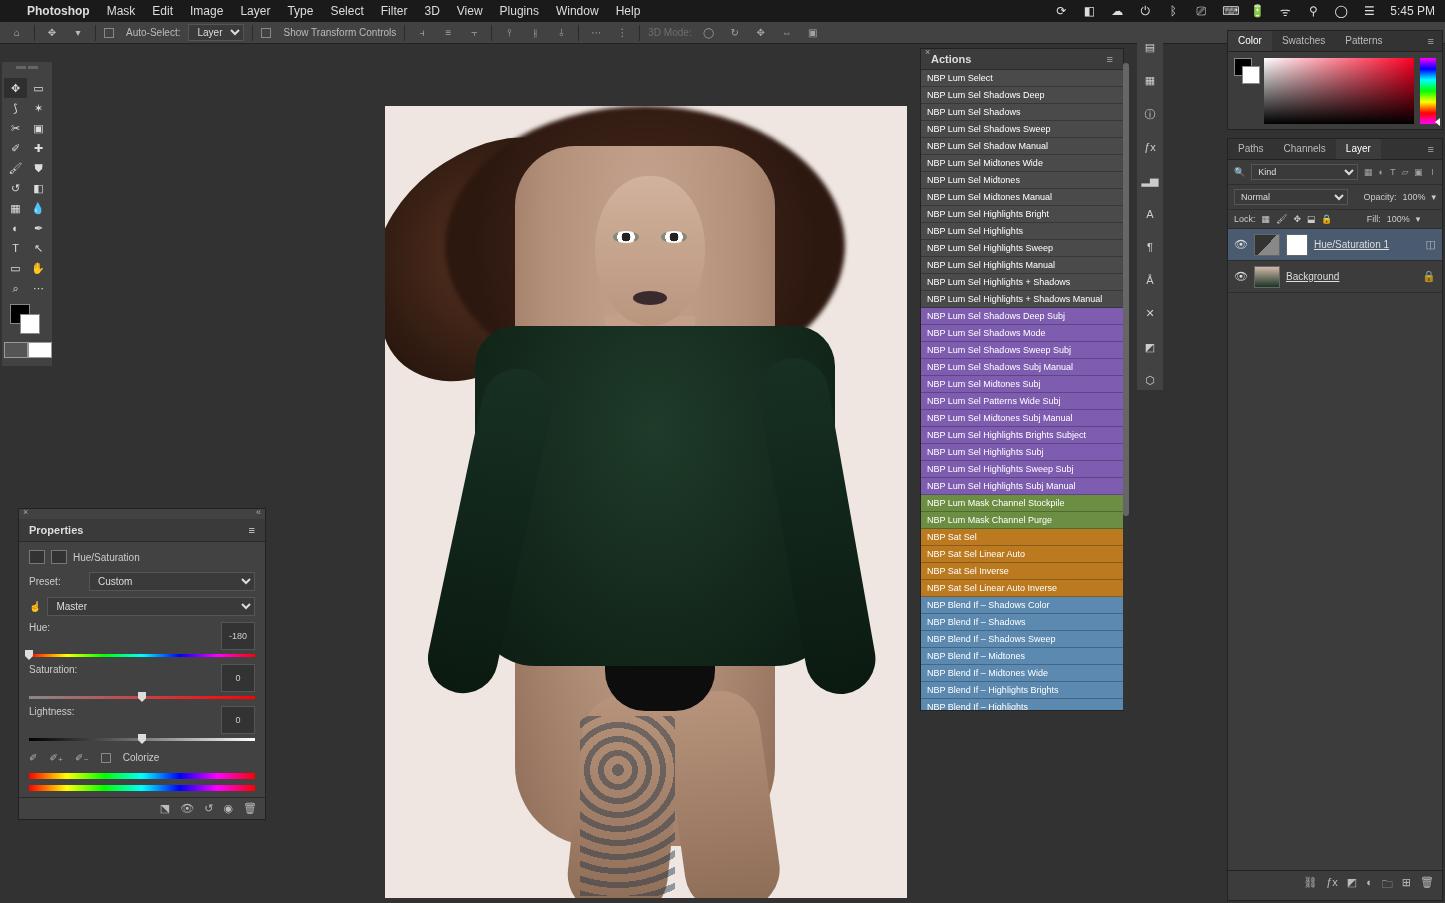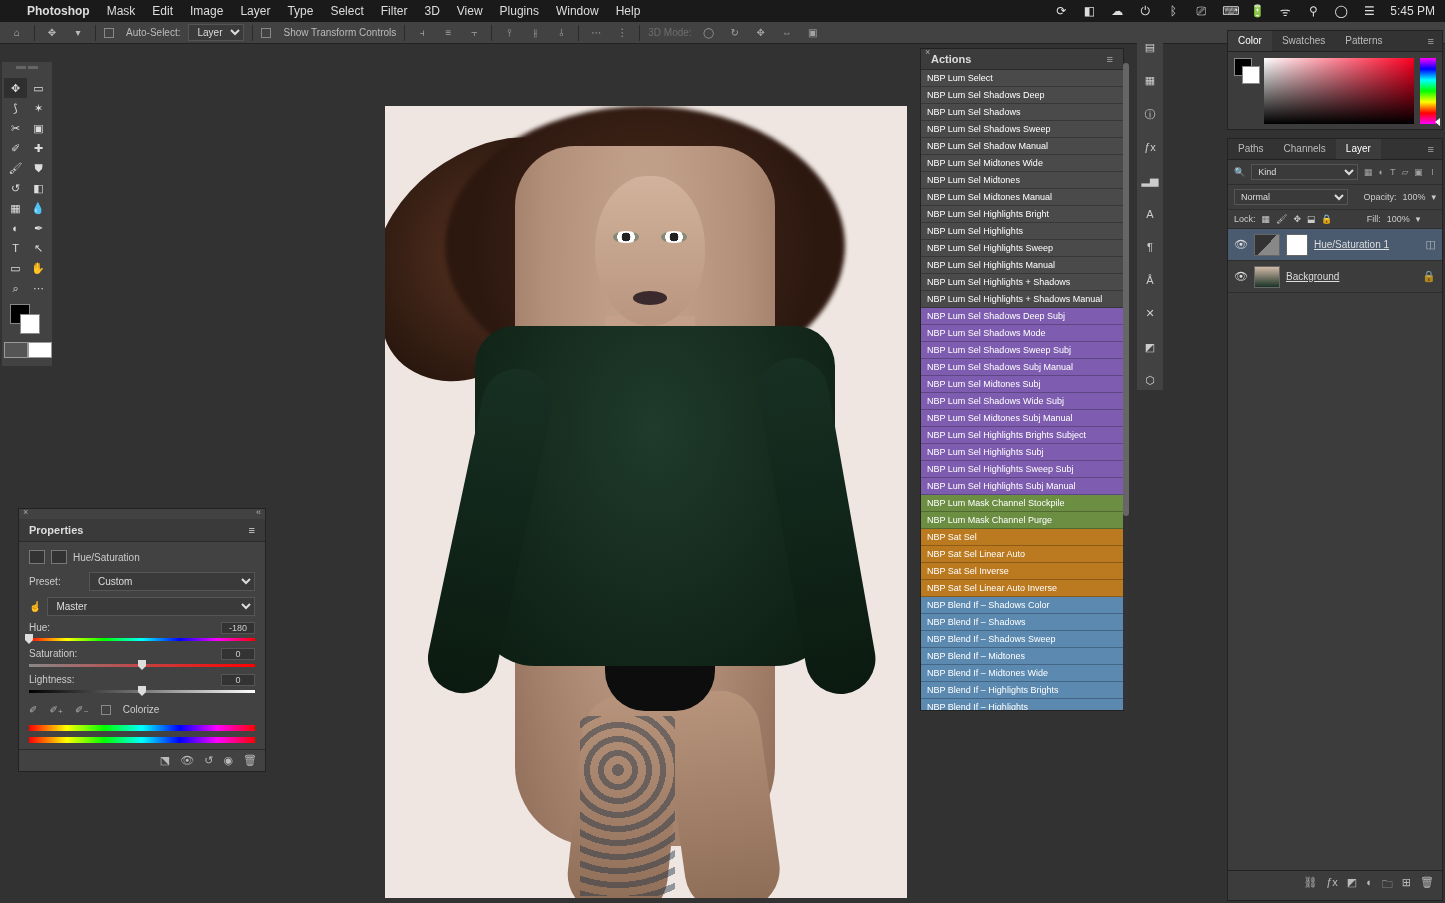--- a/index.html
+++ b/index.html
@@ -117,21 +117,21 @@
 .props-panel .collapse{ position:absolute; right:4px; top:-2px; font-size:9px; color:#aaa;}
 .props-panel .hdr { padding: 5px 10px; font-size: 11px; font-weight: 600; background: #3a3a3a; border-bottom: 1px solid #2b2b2b; display:flex; justify-content:space-between;}
 .props-body { padding: 8px 10px 6px; font-size: 10px; color: #ccc; }
 .props-body .title-row { display:flex; align-items:center; gap:6px; margin-bottom:8px;}
 .props-body .title-row .mini{ width:16px;height:14px;border:1px solid #777; background:#333; display:inline-block;}
 .props-row { display: flex; align-items: center; gap: 6px; margin-bottom: 6px; }
 .props-row .lab { width: 54px; }
 .props-row select { flex: 1; background: #3a3a3a; border: 1px solid #555; color: #ddd; font-size: 10px; padding: 2px 4px; }
 .slider-row { margin-bottom: 6px; }
 .slider-row .top { display: flex; justify-content: space-between; margin-bottom: 2px; }
-.slider-row .val { background: #333; border: 1px solid #555; padding: 0 4px; width: 34px; text-align: center; font-size:9px;}
+.slider-row .val { background: #333; border: 1px solid #555; padding: 8px 4px; width: 34px; text-align: center; font-size:9px;}
 .slider-track { height: 6px; position: relative; }
 .slider-track .bar { position: absolute; top: 2px; height: 3px; left: 0; right: 0; }
 .slider-track .knob { position: absolute; top: -2px; width: 8px; height: 10px; background: #ddd; transform: translateX(-4px); clip-path: polygon(0 0,100% 0,100% 60%,50% 100%,0 60%); }
 .hue-bar { background: linear-gradient(to right,#f00,#ff0,#0f0,#0ff,#00f,#f0f,#f00); }
 .sat-bar { background: linear-gradient(to right,#888,#f00); }
 .lig-bar { background: linear-gradient(to right,#000,#777,#fff); }
 .dual-bar { height:6px; margin-top:6px; background: linear-gradient(to right,#f00,#ff0,#0f0,#0ff,#00f,#f0f,#f00);}
 .eyed-row { display:flex; gap:12px; align-items:center; margin:10px 0;}
 .eyed-row .ed { opacity:0.8; }
 .props-foot { display:flex; justify-content:flex-end; gap:10px; padding:4px 8px; border-top:1px solid #2b2b2b; font-size:11px; color:#bbb;}
@@ -314,21 +314,21 @@
       <div class="action-item c-gray">NBP Lum Sel Highlights</div>
       <div class="action-item c-gray">NBP Lum Sel Highlights Sweep</div>
       <div class="action-item c-gray">NBP Lum Sel Highlights Manual</div>
       <div class="action-item c-gray">NBP Lum Sel Highlights + Shadows</div>
       <div class="action-item c-gray">NBP Lum Sel Highlights + Shadows Manual</div>
       <div class="action-item c-purple">NBP Lum Sel Shadows Deep Subj</div>
       <div class="action-item c-purple">NBP Lum Sel Shadows Mode</div>
       <div class="action-item c-purple">NBP Lum Sel Shadows Sweep Subj</div>
       <div class="action-item c-purple">NBP Lum Sel Shadows Subj Manual</div>
       <div class="action-item c-purple">NBP Lum Sel Midtones Subj</div>
-      <div class="action-item c-purple">NBP Lum Sel Shadows Wide Subj</div>
+      <div class="action-item c-purple">NBP Lum Sel Patterns Wide Subj</div>
       <div class="action-item c-purple">NBP Lum Sel Midtones Subj Manual</div>
       <div class="action-item c-purple">NBP Lum Sel Highlights Brights Subject</div>
       <div class="action-item c-purple">NBP Lum Sel Highlights Subj</div>
       <div class="action-item c-purple">NBP Lum Sel Highlights Sweep Subj</div>
       <div class="action-item c-purple">NBP Lum Sel Highlights Subj Manual</div>
       <div class="action-item c-green">NBP Lum Mask Channel Stockpile</div>
       <div class="action-item c-green">NBP Lum Mask Channel Purge</div>
       <div class="action-item c-orange">NBP Sat Sel</div>
       <div class="action-item c-orange">NBP Sat Sel Linear Auto</div>
       <div class="action-item c-orange">NBP Sat Sel Inverse</div>

